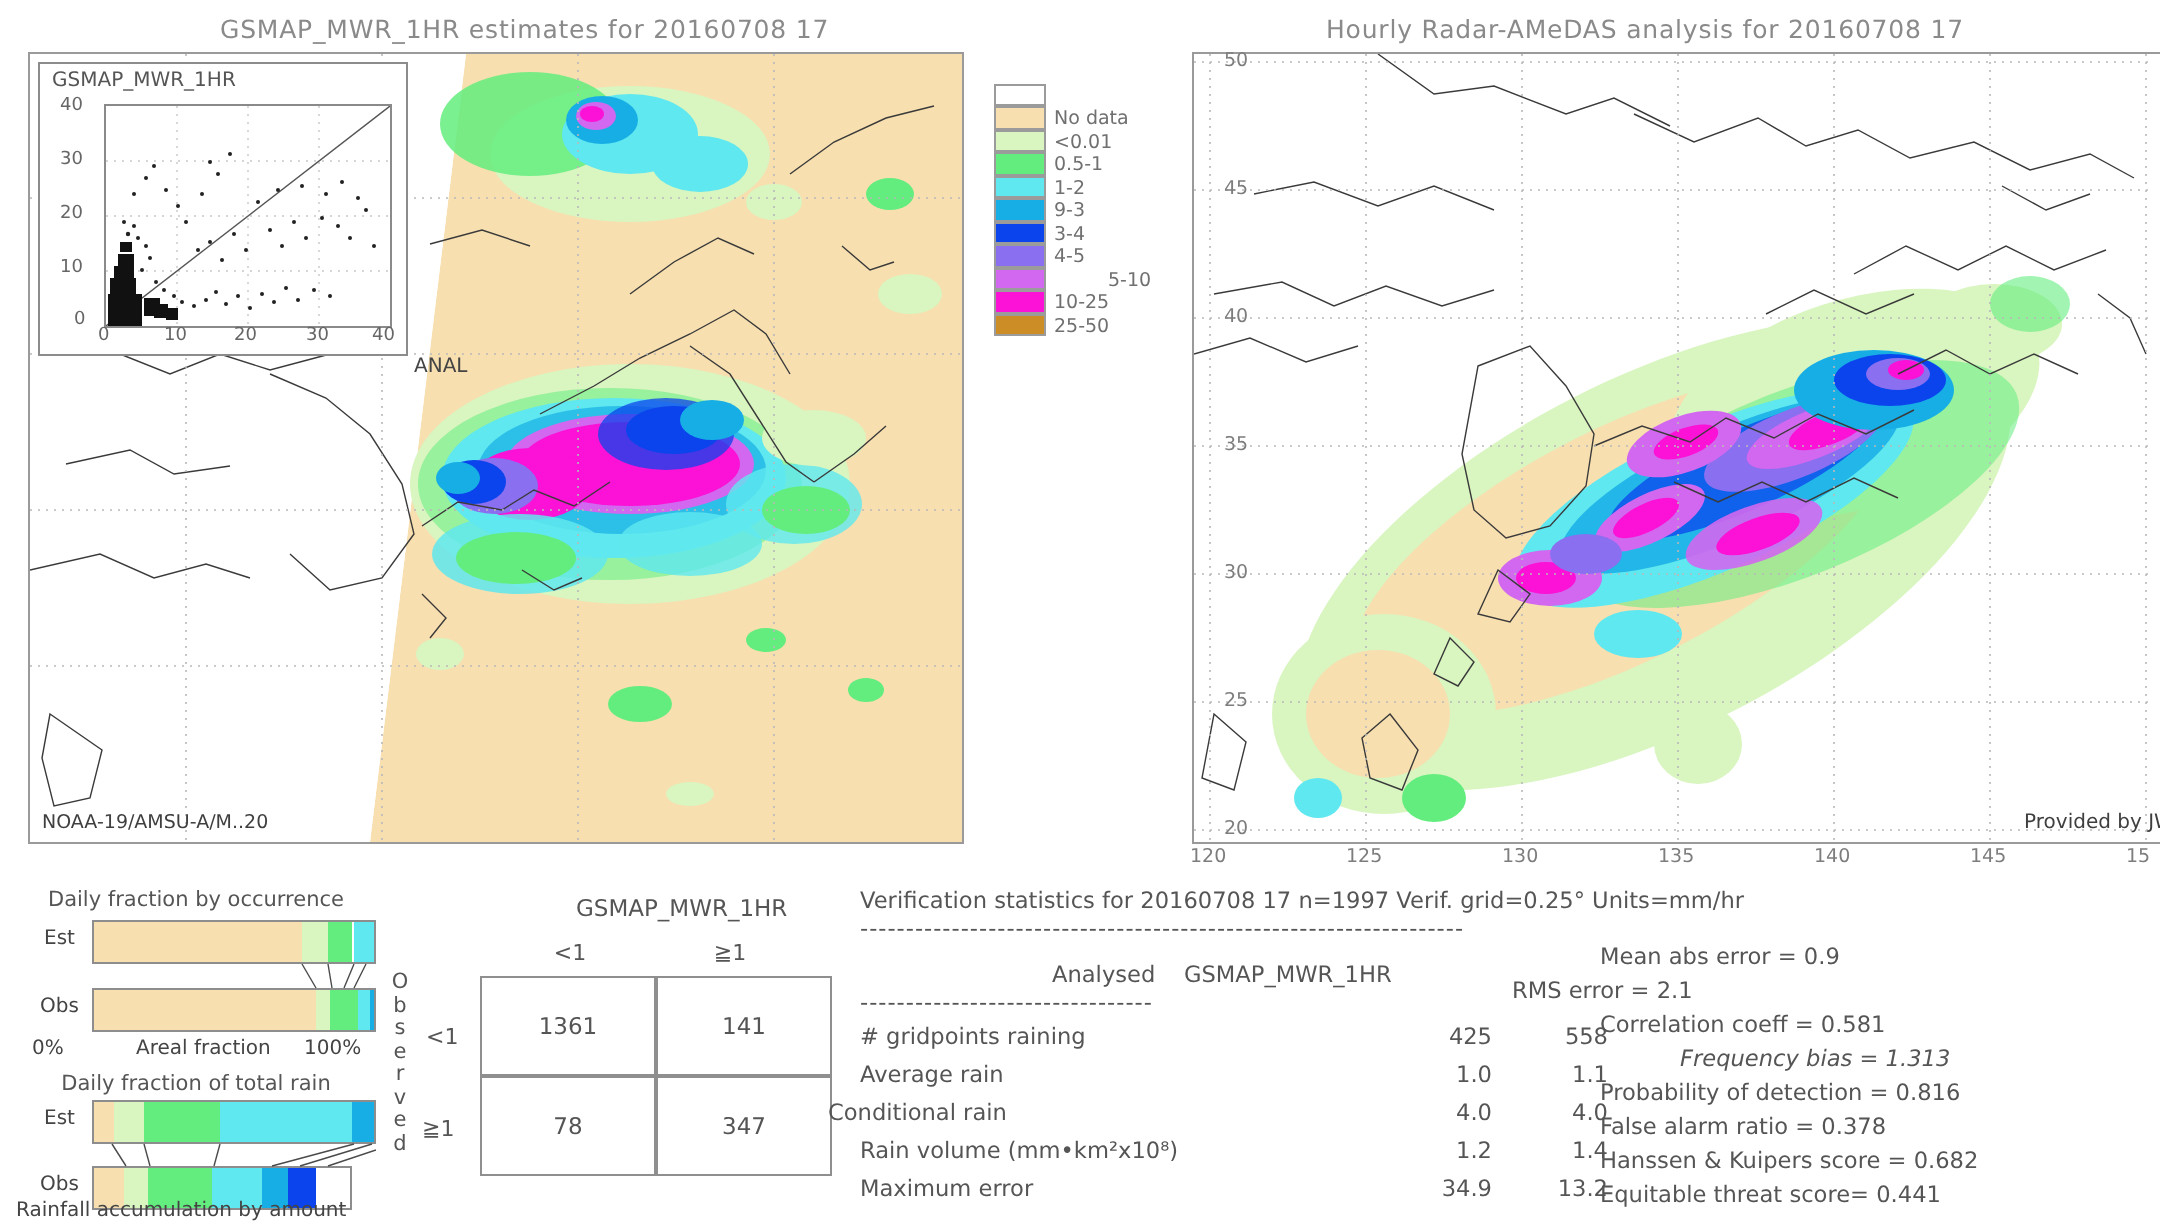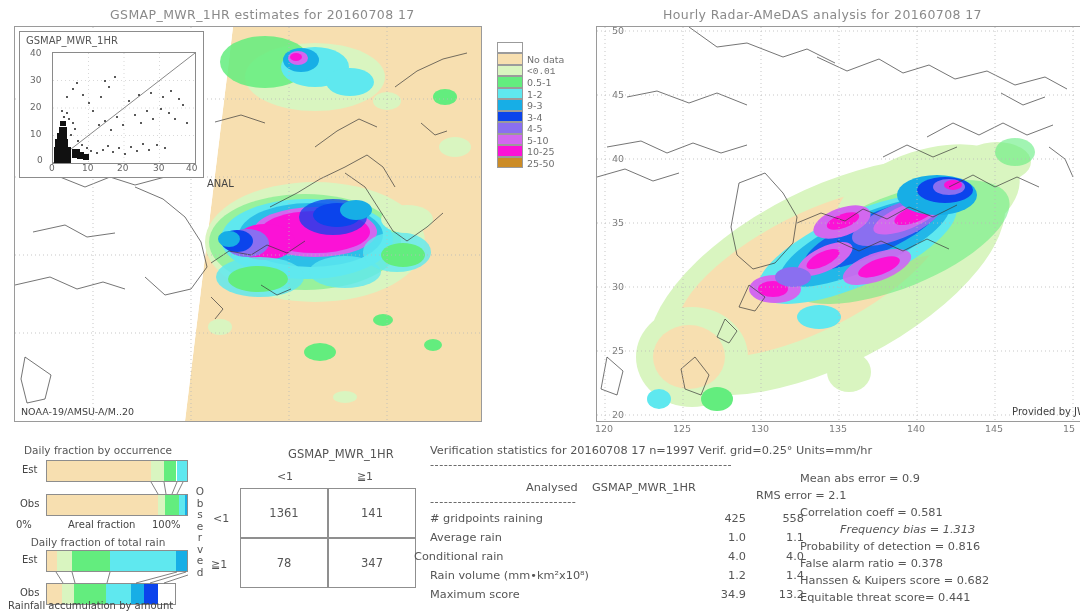--- a/index.html
+++ b/index.html
@@ -229,33 +229,33 @@
 
     <div style="position:absolute;left:6px;bottom:4px;font-size:9.5px;color:#3f3f3f;">NOAA-19/AMSU-A/M..20</div>
   </div>
 </div>
 
 <div id="cbar" style="left:497px;top:42px;width:78px;height:140px;">
   <div class="sw" style="top:0;height:11px;background:#ffffff;"></div>
 <div class="sw" style="top: 11px; height: 11.5px; background: rgb(247, 223, 176);"></div>
     <div class="cl" style="top: 12px;">No data</div>
     <div class="sw" style="top: 22.5px; height: 11.5px; background: rgb(217, 245, 192);"></div>
-    <div class="cl" style="top: 23.5px; font-family: Liberation Mono, monospace;">&lt;0.01</div>
+    <div class="cl" style="top: 23.5px;">&lt;0.01</div>
     <div class="sw" style="top: 34px; height: 11.5px; background: rgb(99, 237, 126);"></div>
     <div class="cl" style="top: 35px;">0.5-1</div>
     <div class="sw" style="top: 45.5px; height: 11.5px; background: rgb(95, 232, 239);"></div>
     <div class="cl" style="top: 46.5px;">1-2</div>
     <div class="sw" style="top: 57px; height: 11.5px; background: rgb(23, 174, 230);"></div>
     <div class="cl" style="top: 58px;">9-3</div>
     <div class="sw" style="top: 68.5px; height: 11.5px; background: rgb(11, 68, 236);"></div>
     <div class="cl" style="top: 69.5px;">3-4</div>
     <div class="sw" style="top: 80px; height: 11.5px; background: rgb(138, 111, 240);"></div>
     <div class="cl" style="top: 81px;">4-5</div>
     <div class="sw" style="top: 91.5px; height: 11.5px; background: rgb(210, 104, 239);"></div>
-    <div class="cl" style="top: 92.5px;">5-10</div>
+    <div class="cl" style="top: 92.5px; margin-left: 27px;">5-10</div>
     <div class="sw" style="top: 103px; height: 11.5px; background: rgb(251, 18, 214);"></div>
     <div class="cl" style="top: 104px;">10-25</div>
     <div class="sw" style="top: 114.5px; height: 11.5px; background: rgb(204, 140, 38);"></div>
     <div class="cl" style="top: 115.5px;">25-50</div>
   </div>
 
 <div class="panel">
   <div class="ttl" style="left:663px;top:7px;">Hourly Radar-AMeDAS analysis for 20160708 17</div>
 
   <div class="mapbox" id="rightmap" style="left:596px;top:26px;width:478px;height:394px;padding-left:48px;">
@@ -401,21 +401,21 @@
       <div class="num" style="left: 748px; top: 512px; width: 56px;">558</div>
       <div class="st" style="left: 430px; top: 531px;">Average rain</div>
       <div class="num" style="left: 690px; top: 531px; width: 56px;">1.0</div>
       <div class="num" style="left: 748px; top: 531px; width: 56px;">1.1</div>
       <div class="st" style="left: 414px; top: 550px;">Conditional rain</div>
       <div class="num" style="left: 690px; top: 550px; width: 56px;">4.0</div>
       <div class="num" style="left: 748px; top: 550px; width: 56px;">4.0</div>
       <div class="st" style="left: 430px; top: 569px;">Rain volume (mm•km²x10⁸)</div>
       <div class="num" style="left: 690px; top: 569px; width: 56px;">1.2</div>
       <div class="num" style="left: 748px; top: 569px; width: 56px;">1.4</div>
-      <div class="st" style="left: 430px; top: 588px;">Maximum score</div>
+      <div class="st" style="left: 430px; top: 588px;">Maximum error</div>
       <div class="num" style="left: 690px; top: 588px; width: 56px;">34.9</div>
       <div class="num" style="left: 748px; top: 588px; width: 56px;">13.2</div>
     </div>
   <div id="scorelist">
       <div class="st" style="left: 800px; top: 472px;">Mean abs error = 0.9</div>
       <div class="st" style="left: 756px; top: 489px;">RMS error = 2.1</div>
       <div class="st" style="left: 800px; top: 506px;">Correlation coeff = 0.581</div>
       <div class="st" style="left: 840px; top: 523px; font-style: italic;">Frequency bias = 1.313</div>
       <div class="st" style="left: 800px; top: 540px;">Probability of detection = 0.816</div>
       <div class="st" style="left: 800px; top: 557px;">False alarm ratio = 0.378</div>

